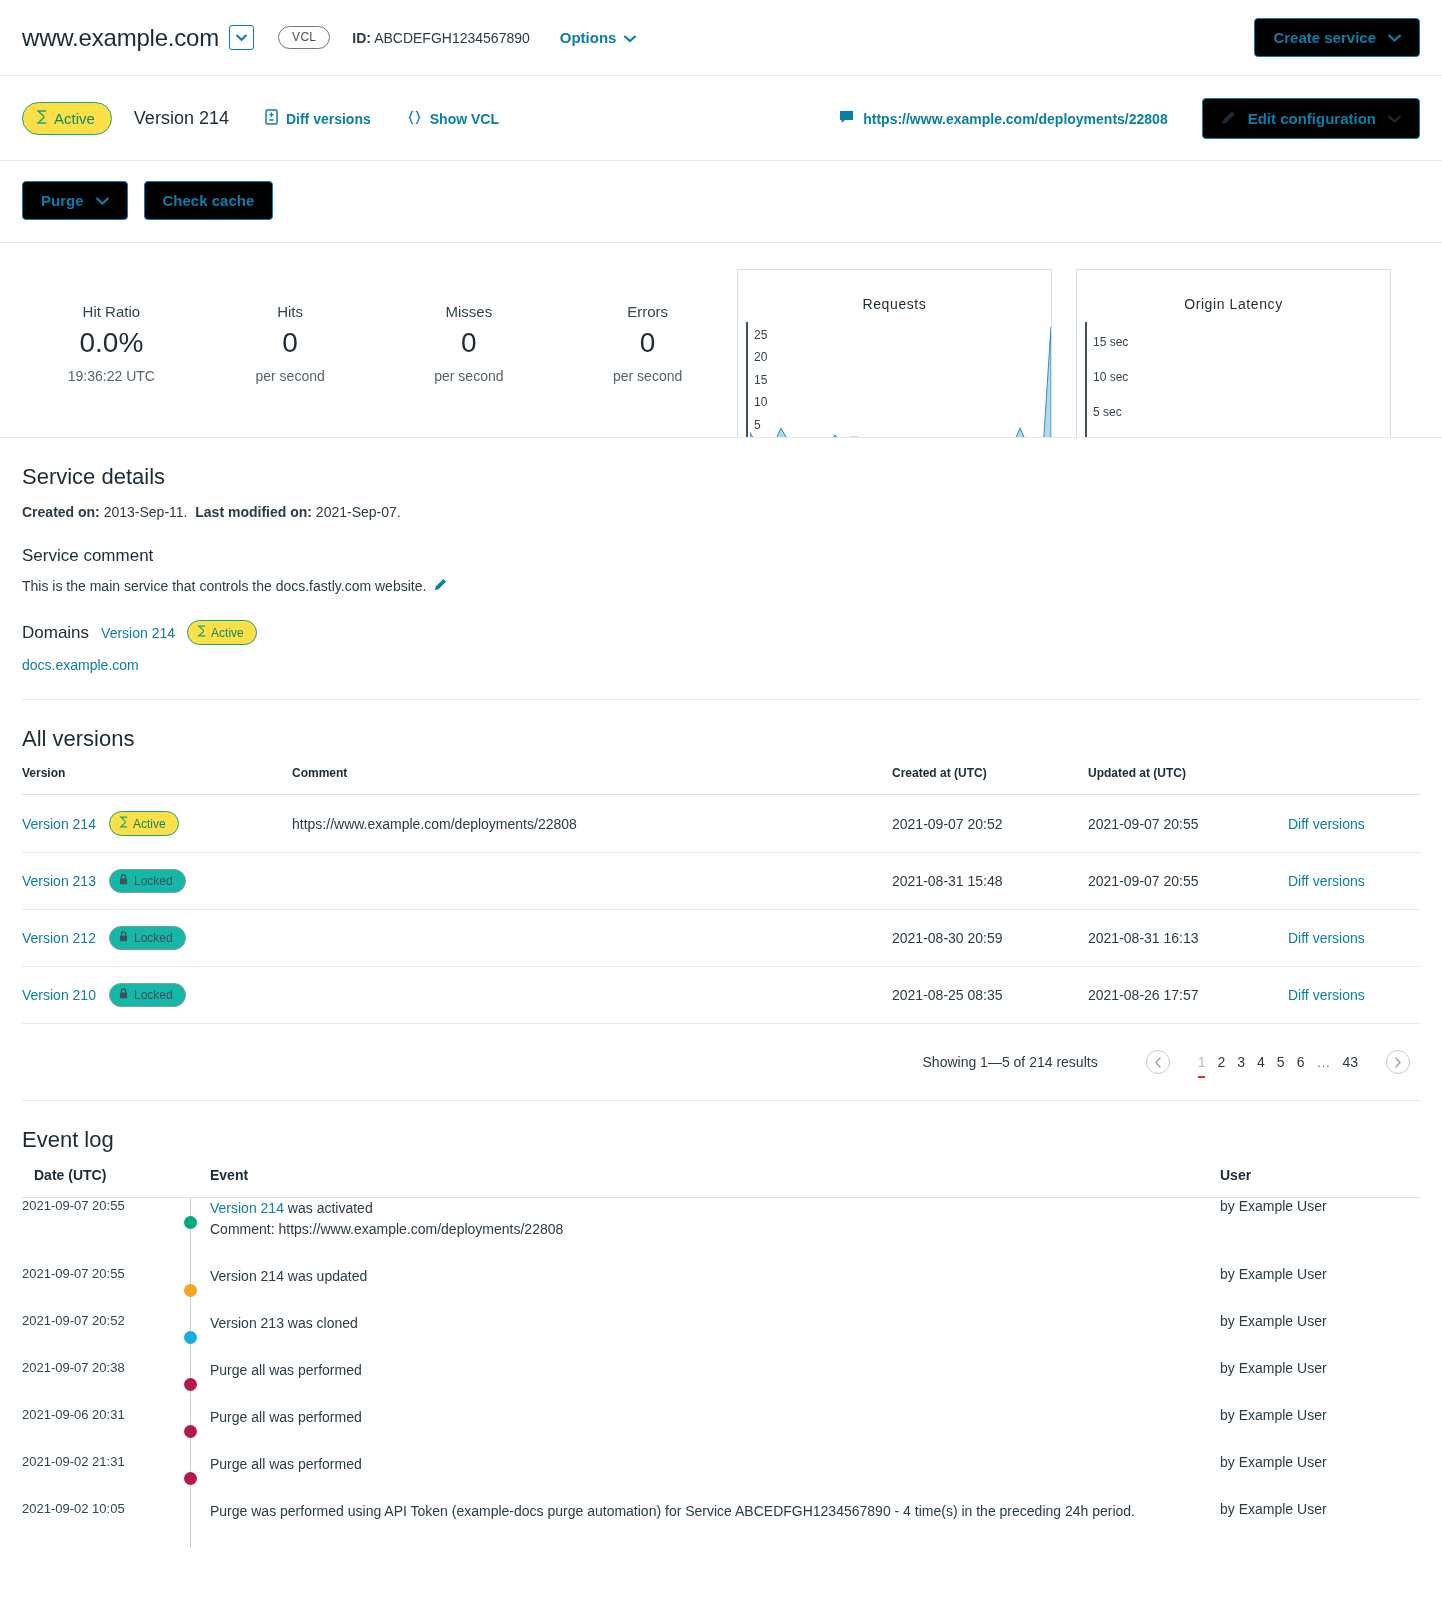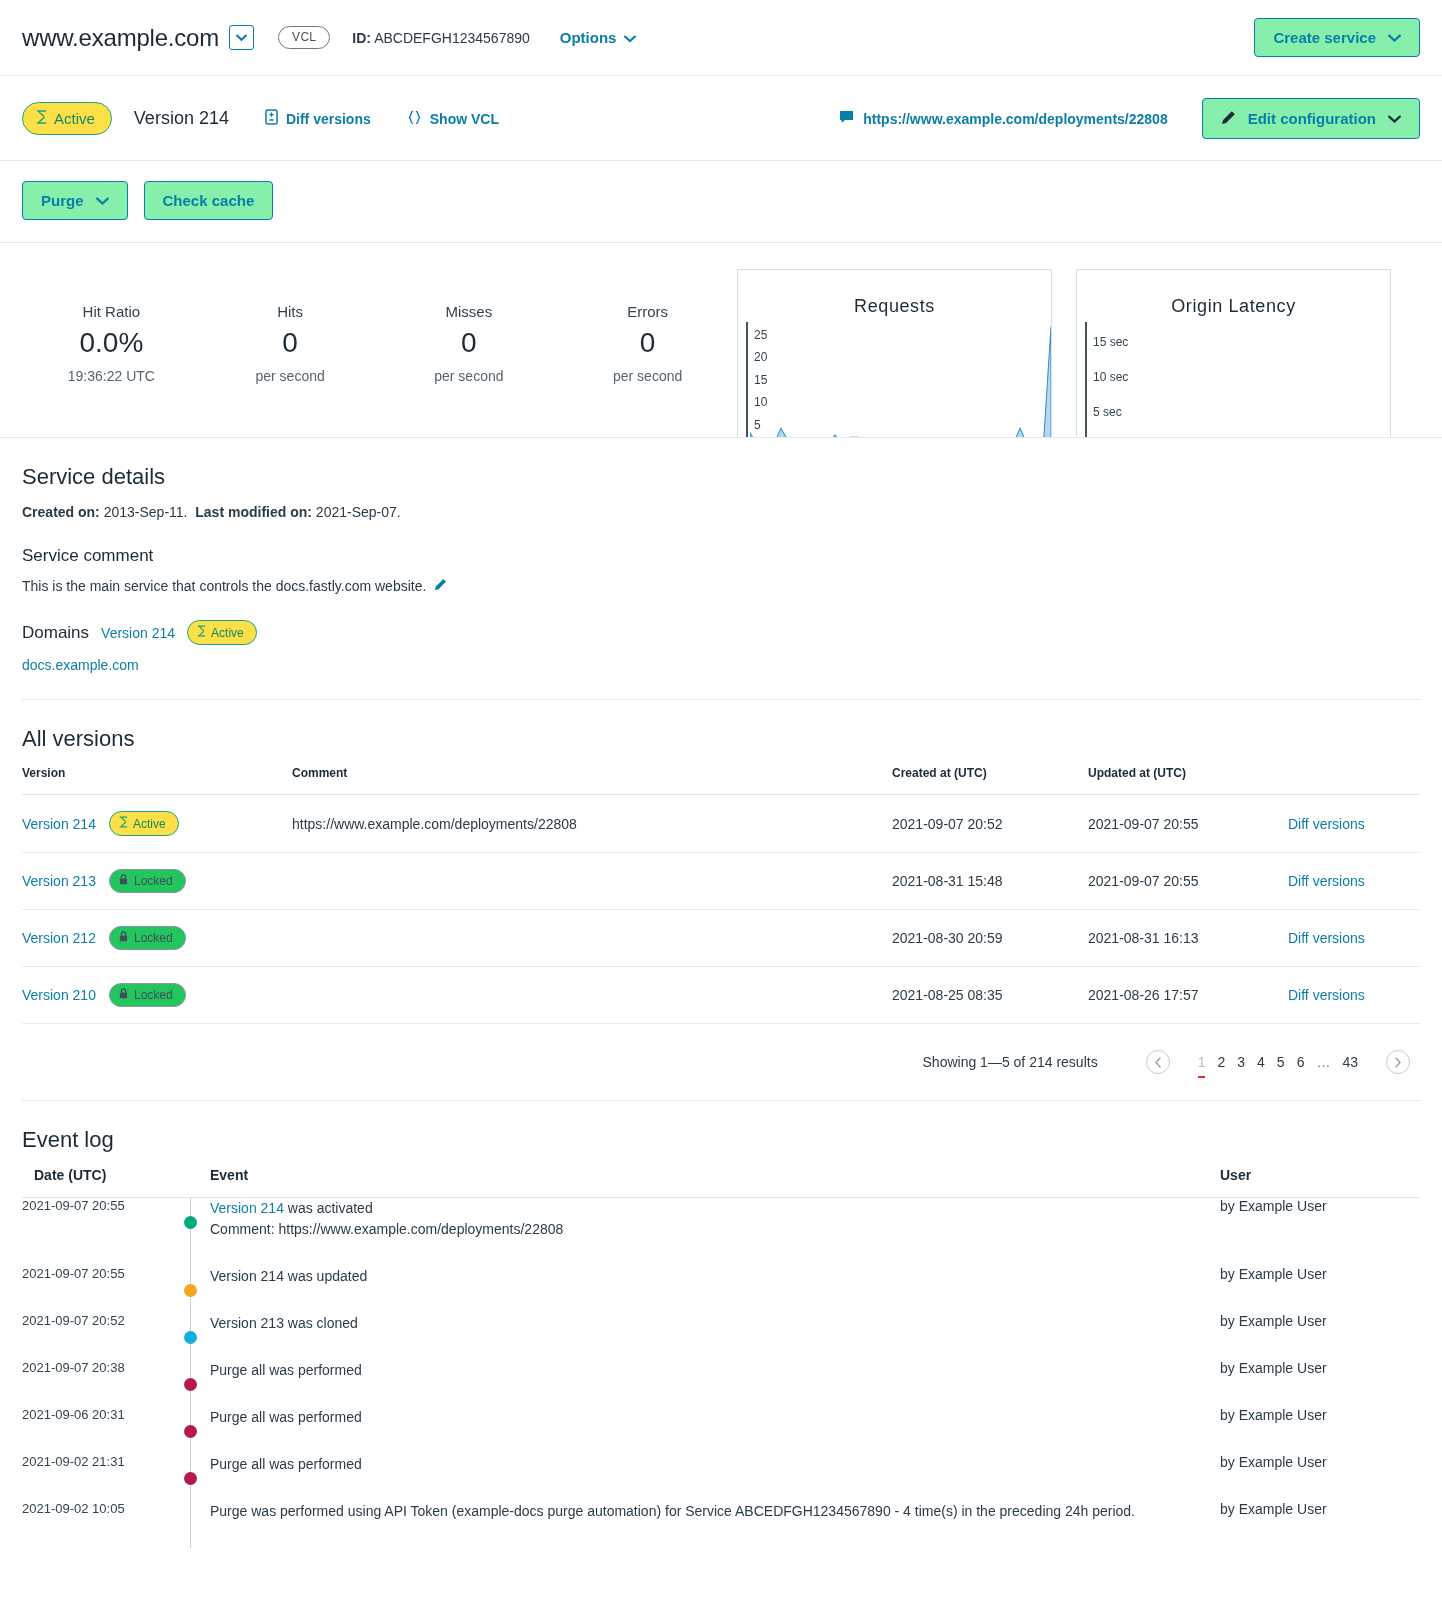--- a/index.html
+++ b/index.html
@@ -57,21 +57,21 @@
     color:#0b7ea8;
     font-size:15px;
     font-weight:700;
     display:flex; align-items:center; gap:8px;
     cursor:pointer;
   }
   .spacer { flex:1 1 auto; }
   .btn {
     border:1px solid #0b7ea8;
     border-radius:4px;
-    background:#86efac;
+    background:#000000;
     color:#0b7ea8;
     font-size:15px;
     font-weight:700;
     font-family:"Liberation Sans", sans-serif;
     padding:11px 18px;
     display:inline-flex; align-items:center; gap:12px;
     cursor:pointer;
     line-height:1;
   }
 
@@ -148,21 +148,21 @@
   .chartcard {
     width:315px;
     height:178px;
     border:1px solid #d8dee2;
     position:relative;
     overflow:hidden;
     background:#fff;
   }
   .chart-title {
     text-align:center;
-    font-size:18px;
+    font-size:14px;
     color:#1c2b36;
     letter-spacing:.6px;
     padding-top:26px;
   }
   .chart-body { position:absolute; left:0; right:0; top:52px; bottom:0; }
   .yaxis {
     position:absolute;
     left:8px; top:0; bottom:0;
     width:44px;
     border-left:2px solid #44525c;
@@ -214,21 +214,21 @@
   table.vt td {
     padding:16px 0;
     border-bottom:1px solid #e7ecef;
     color:#2b3b47;
     vertical-align:middle;
   }
   .vcell { display:flex; align-items:center; gap:13px; }
   .badge-locked {
     display:inline-flex; align-items:center; gap:6px;
     border:1px solid #8b979f;
-    background:#22c55e;
+    background:#14b8a6;
     color:#414f59;
     border-radius:20px;
     padding:4px 12px 4px 9px;
     font-size:12px;
   }
   .col-ver { width:270px; }
   .col-com { width:600px; }
   .col-cre { width:196px; }
   .col-upd { width:200px; }
   .col-dif { text-align:left; }

